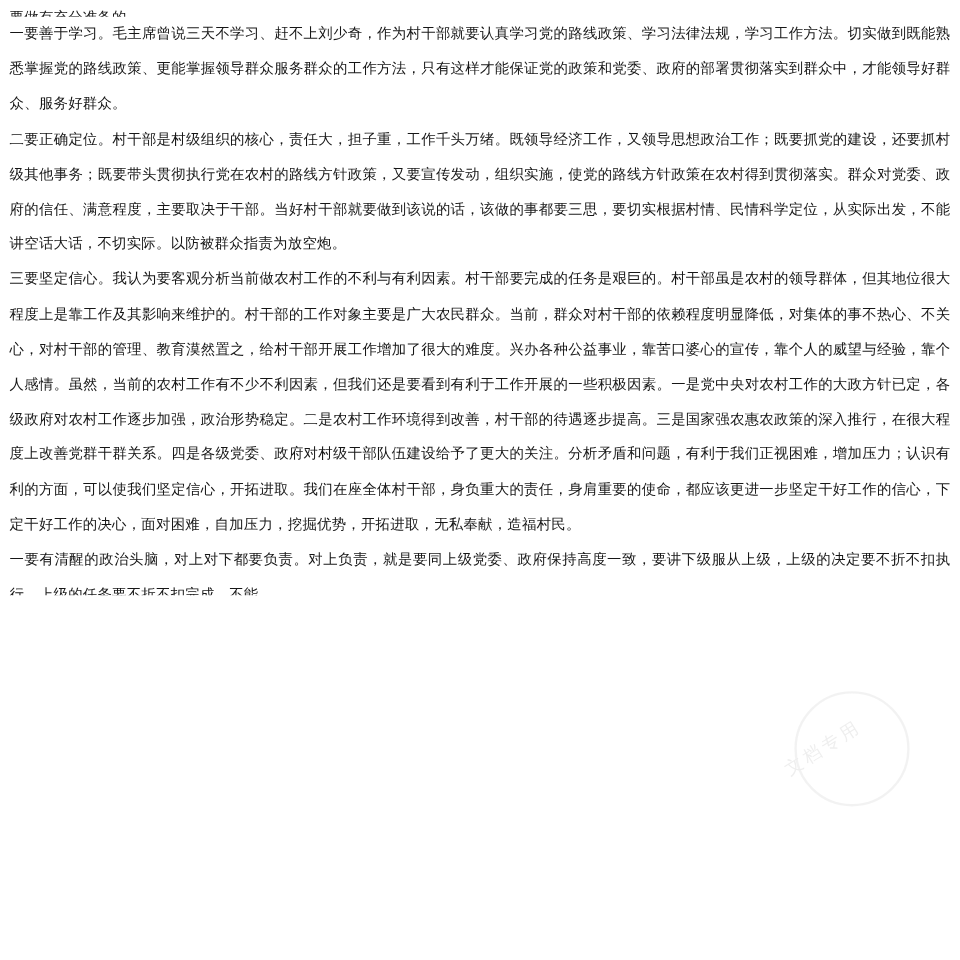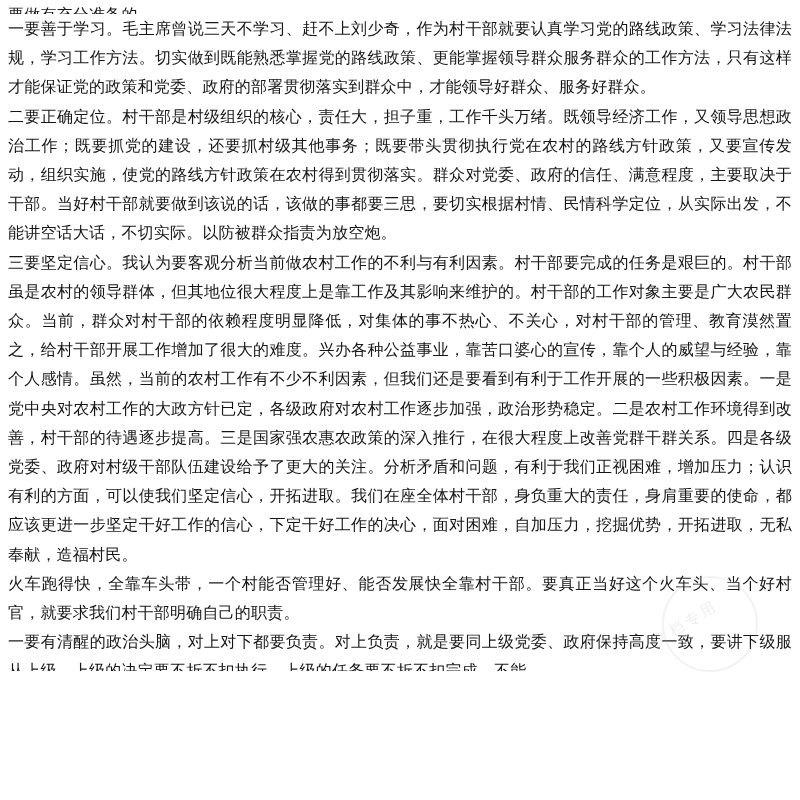--- a/index.html
+++ b/index.html
@@ -17,21 +17,21 @@
     color: #181818;
   }
   .doc-body {
     position: absolute;
     left: 8px;
     top: 0px;
     width: 784px;
   }
   .para {
     margin: 0;
-    font-size: 16px;
+    font-size: 12px;
     line-height: 29.2px;
     text-align: justify;
     text-justify: inter-ideograph;
     letter-spacing: 0.2px;
     color: #161616;
   }
   .para.clipped-top {
     
     height: 14px;
     overflow: hidden;
@@ -76,21 +76,20 @@
 </style>
 </head>
 <body>
 
 <div class="page">
   <div class="doc-body">
     <p class="para clipped-top">要做有充分准备的。</p>
     <p class="para">一要善于学习。毛主席曾说三天不学习、赶不上刘少奇，作为村干部就要认真学习党的路线政策、学习法律法规，学习工作方法。切实做到既能熟悉掌握党的路线政策、更能掌握领导群众服务群众的工作方法，只有这样才能保证党的政策和党委、政府的部署贯彻落实到群众中，才能领导好群众、服务好群众。</p>
     <p class="para">二要正确定位。村干部是村级组织的核心，责任大，担子重，工作千头万绪。既领导经济工作，又领导思想政治工作；既要抓党的建设，还要抓村级其他事务；既要带头贯彻执行党在农村的路线方针政策，又要宣传发动，组织实施，使党的路线方针政策在农村得到贯彻落实。群众对党委、政府的信任、满意程度，主要取决于干部。当好村干部就要做到该说的话，该做的事都要三思，要切实根据村情、民情科学定位，从实际出发，不能讲空话大话，不切实际。以防被群众指责为放空炮。</p>
     <p class="para">三要坚定信心。我认为要客观分析当前做农村工作的不利与有利因素。村干部要完成的任务是艰巨的。村干部虽是农村的领导群体，但其地位很大程度上是靠工作及其影响来维护的。村干部的工作对象主要是广大农民群众。当前，群众对村干部的依赖程度明显降低，对集体的事不热心、不关心，对村干部的管理、教育漠然置之，给村干部开展工作增加了很大的难度。兴办各种公益事业，靠苦口婆心的宣传，靠个人的威望与经验，靠个人感情。虽然，当前的农村工作有不少不利因素，但我们还是要看到有利于工作开展的一些积极因素。一是党中央对农村工作的大政方针已定，各级政府对农村工作逐步加强，政治形势稳定。二是农村工作环境得到改善，村干部的待遇逐步提高。三是国家强农惠农政策的深入推行，在很大程度上改善党群干群关系。四是各级党委、政府对村级干部队伍建设给予了更大的关注。分析矛盾和问题，有利于我们正视困难，增加压力；认识有利的方面，可以使我们坚定信心，开拓进取。我们在座全体村干部，身负重大的责任，身肩重要的使命，都应该更进一步坚定干好工作的信心，下定干好工作的决心，面对困难，自加压力，挖掘优势，开拓进取，无私奉献，造福村民。</p>
-    <p class="para">火车跑得快，全靠车头带，一个村能否管理好、能否发展快全靠村干部。要真正当好这个火车头、当个好村官，就要求我们村干部明确自己的职责。</p>
     <p class="para clipped-bottom">一要有清醒的政治头脑，对上对下都要负责。对上负责，就是要同上级党委、政府保持高度一致，要讲下级服从上级，上级的决定要不折不扣执行，上级的任务要不折不扣完成，不能</p>
   </div>
 
   <div class="watermark">
     <div class="watermark-ring"></div>
     <div class="watermark-text">文档专用</div>
   </div>
 </div>
 
 </body></html>

